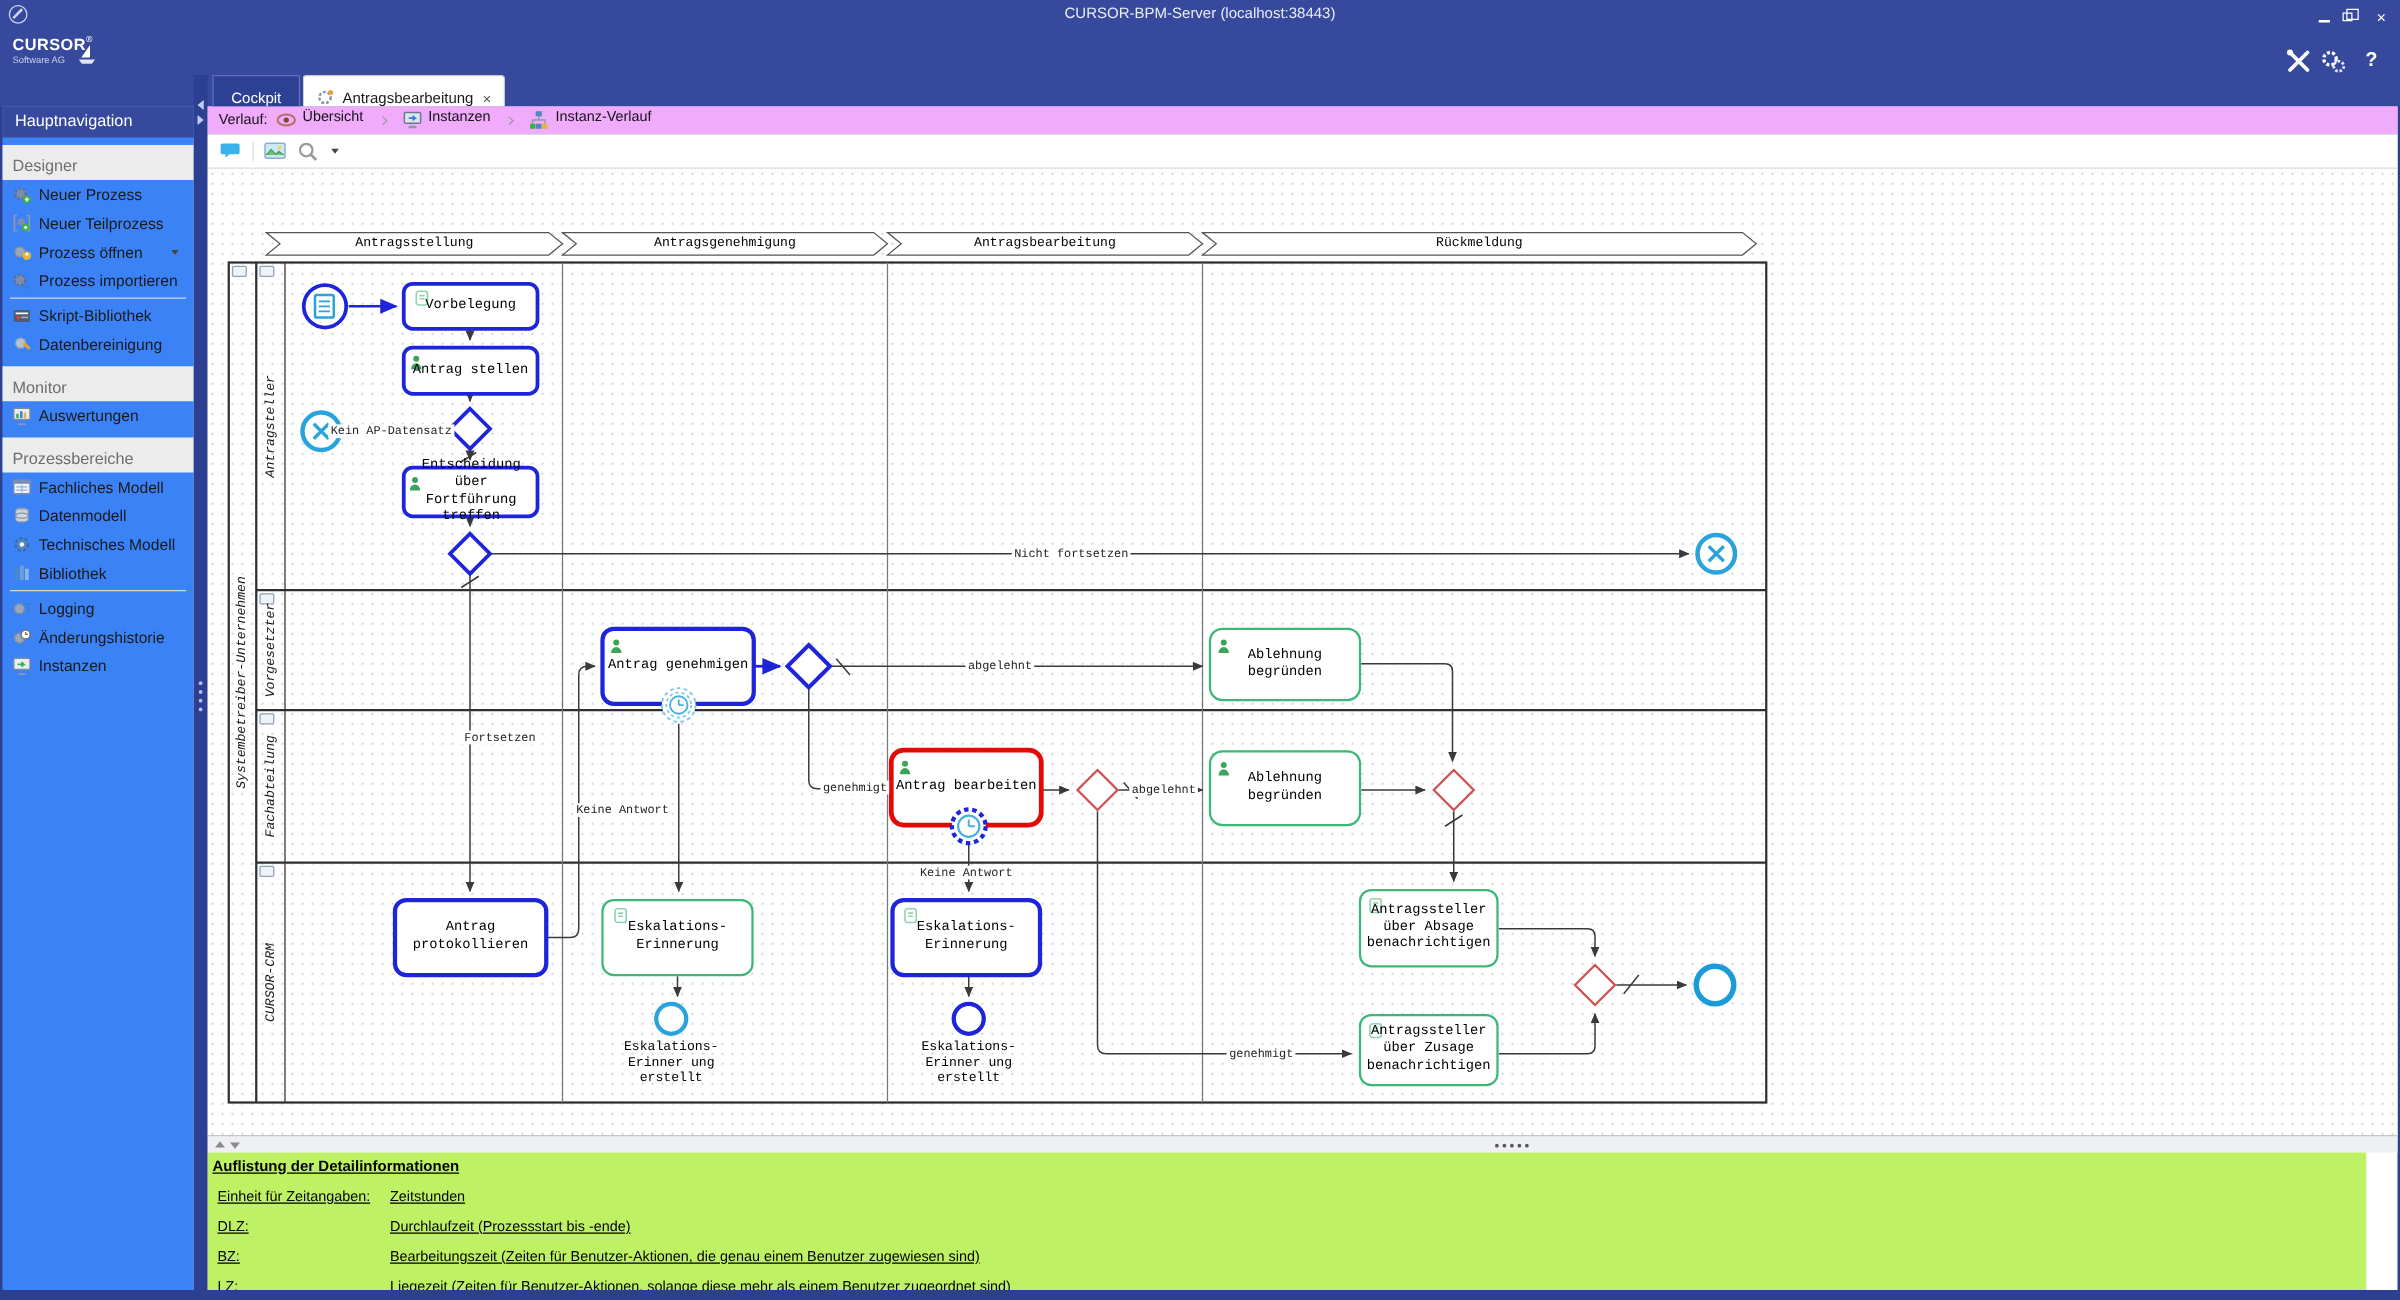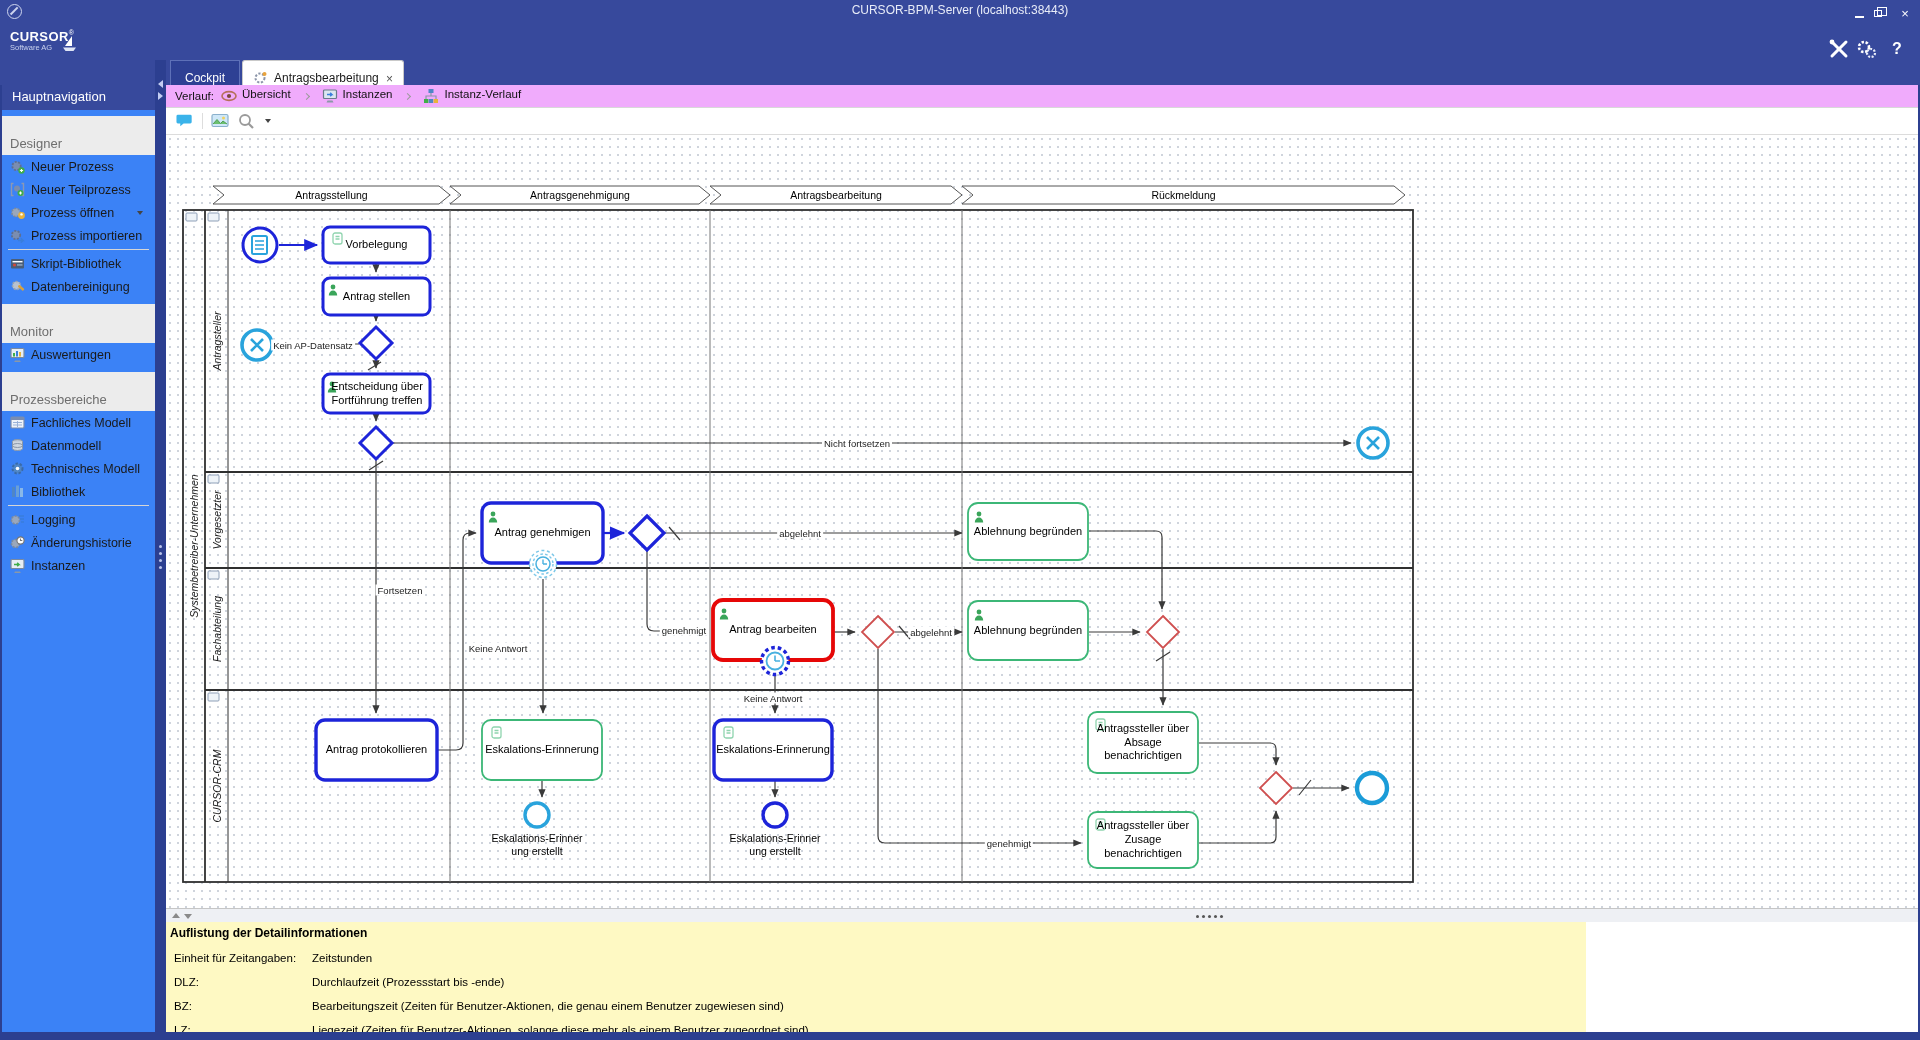--- a/index.html
+++ b/index.html
@@ -28,21 +28,21 @@
 
   
   .tab{top:60px;height:25px;display:flex;align-items:flex-end;gap:6px;font-size:12px;padding:0 10px;z-index:7;}
   #tab-cockpit{left:170px;width:70px;background:#2e4094;border:1px solid #5e70b8;border-bottom:none;color:#fff;justify-content:center;}
   #tab-antrag{left:242px;width:162px;background:#fff;border:1px solid #c9c9c9;border-bottom:none;border-radius:3px 3px 0 0;color:#1a1a1a;}
   #tab-antrag .x{margin-left:auto;color:#555;font-size:12px;line-height:12px;}
 
   
   #sidebar{left:0;top:85px;width:155px;height:947px;background:#3b82f6;z-index:6;border-left:2px solid #2c3f90;}
   #sidebar-title{background:#37499c;color:#fff;font-size:13px;padding:4px 0 6px 10px;}
-  .sec-h{background:#ececec;color:#6e6e6e;font-size:13px;padding:20px 0 4px 8px;margin-top:6px;}
+  .sec-h{background:#ececec;color:#6e6e6e;font-size:13px;padding:9px 0 4px 8px;margin-top:6px;}
   .sitem{display:flex;align-items:center;gap:6px;padding:4px 4px 4px 8px;font-size:12.5px;color:#1a1a1a;cursor:default;}
   .sitem svg{flex:0 0 15px;}
   .sep{height:1px;background:#d6d6d6;margin:2px 6px;}
   .caret-down{width:0;height:0;border-left:3.5px solid transparent;border-right:3.5px solid transparent;border-top:4px solid #444;margin-left:auto;margin-right:8px;}
 
   
   #vsplit{left:155px;top:60px;width:11px;height:972px;background:#2c3f90;z-index:7;}
   #vsplit .tri{position:absolute;left:3px;width:0;height:0;}
   #vsplit .tl{top:20px;border-top:4px solid transparent;border-bottom:4px solid transparent;border-right:5px solid #c3cdf2;}
   #vsplit .tr{top:32px;border-top:4px solid transparent;border-bottom:4px solid transparent;border-left:5px solid #c3cdf2;}
@@ -55,35 +55,35 @@
   .bc-item{display:flex;align-items:flex-start;gap:5px;}
   .bc-sep{width:5px;height:5px;border-right:1.6px solid #9a9a9a;border-top:1.6px solid #9a9a9a;transform:rotate(45deg);margin:0 6px;}
   #toolbar{left:166px;top:108px;width:1752px;height:27px;background:#fff;border-bottom:1px solid #dcdcdc;
      display:flex;align-items:center;gap:8px;padding-left:10px;z-index:5;}
   .tdiv{width:1px;height:16px;background:#ddd;}
 
   
   #canvas-bg{left:166px;top:135px;width:1752px;height:773px;background:#fff;z-index:1;
      background-image:radial-gradient(circle,#cfd4dc 0.9px,transparent 1px);background-size:8px 8px;}
   #diagram{left:0;top:0;width:1920px;height:1040px;z-index:2;}
-  .dlayer{left:0;top:0;width:1744px;height:1040px;z-index:3;pointer-events:none;}
+  .dlayer{left:0;top:0;width:1744px;height:1040px;z-index:3;pointer-events:none;font-family:Liberation Mono, monospace;}
   .tlabel{position:absolute;display:flex;align-items:center;justify-content:center;text-align:center;
      font-size:11px;line-height:1.25;color:#000;}
   .elabel{position:absolute;transform:translate(-50%,-50%);background:#fff;padding:0 2px;font-size:9.5px;color:#222;white-space:nowrap;}
   .vlabel{position:absolute;transform:translate(-50%,-50%) rotate(-90deg);white-space:nowrap;font-style:italic;font-size:10.5px;color:#1a1a1a;}
   .phlabel{position:absolute;display:flex;align-items:center;justify-content:center;font-size:10.5px;color:#000;}
   .evlabel{position:absolute;transform:translateX(-50%);text-align:center;font-size:10.5px;color:#000;line-height:1.2;width:100px;}
 
   
   #hsplit{left:166px;top:908px;width:1752px;height:14px;background:#eef0f4;border-top:1px solid #c6c6c6;z-index:5;}
   #hsplit .up{position:absolute;left:6px;top:4px;width:0;height:0;border-left:4px solid transparent;border-right:4px solid transparent;border-bottom:5px solid #8a8a8a;}
   #hsplit .dn{position:absolute;left:18px;top:5px;width:0;height:0;border-left:4px solid transparent;border-right:4px solid transparent;border-top:5px solid #8a8a8a;}
   #hsplit .drag{position:absolute;left:1030px;top:6px;width:3px;height:3px;border-radius:50%;background:#555;
      box-shadow:6px 0 0 #555,12px 0 0 #555,18px 0 0 #555,24px 0 0 #555;}
-  #details{left:166px;top:922px;width:1420px;height:110px;background:#fef9c3;z-index:5;padding:4px 0 0 4px;}
+  #details{left:166px;top:922px;width:1727px;height:110px;background:#bef264;z-index:5;padding:4px 0 0 4px;text-decoration:underline;}
   #details .dtitle{font-size:12px;font-weight:bold;color:#000;margin-bottom:6px;}
   .drow{display:flex;font-size:11.5px;color:#000;height:24px;align-items:center;}
   .drow .dl{width:142px;padding-left:4px;}
   #bottombar{left:0;top:1032px;width:1920px;height:8px;background:#2c3f90;z-index:6;}
 </style>
 </head>
 <body>
 
 <div id="root">
 

